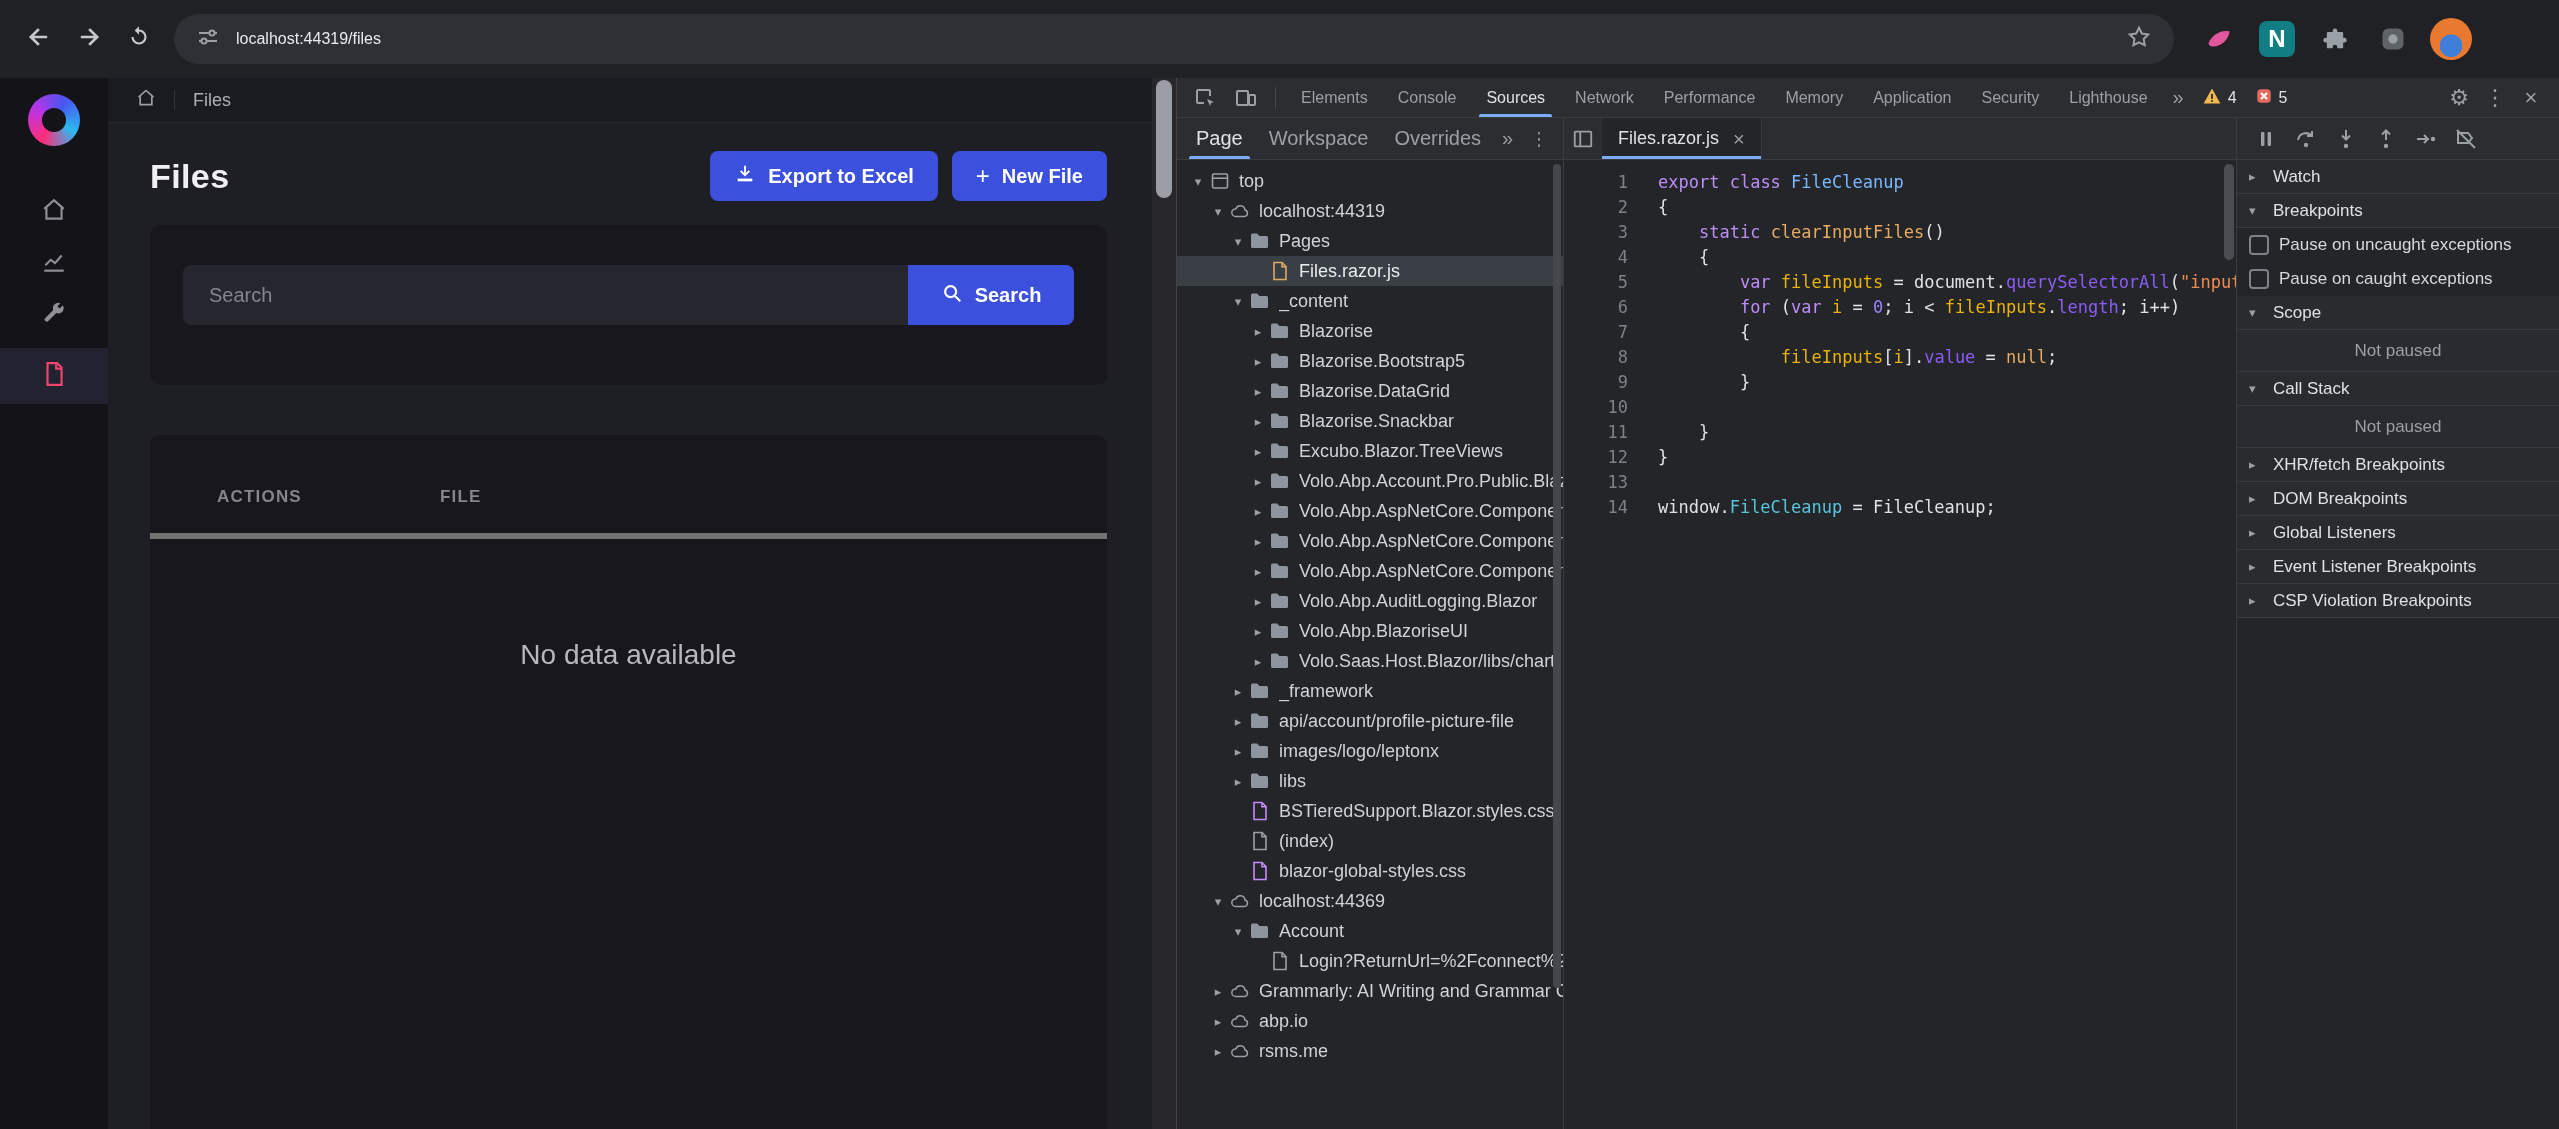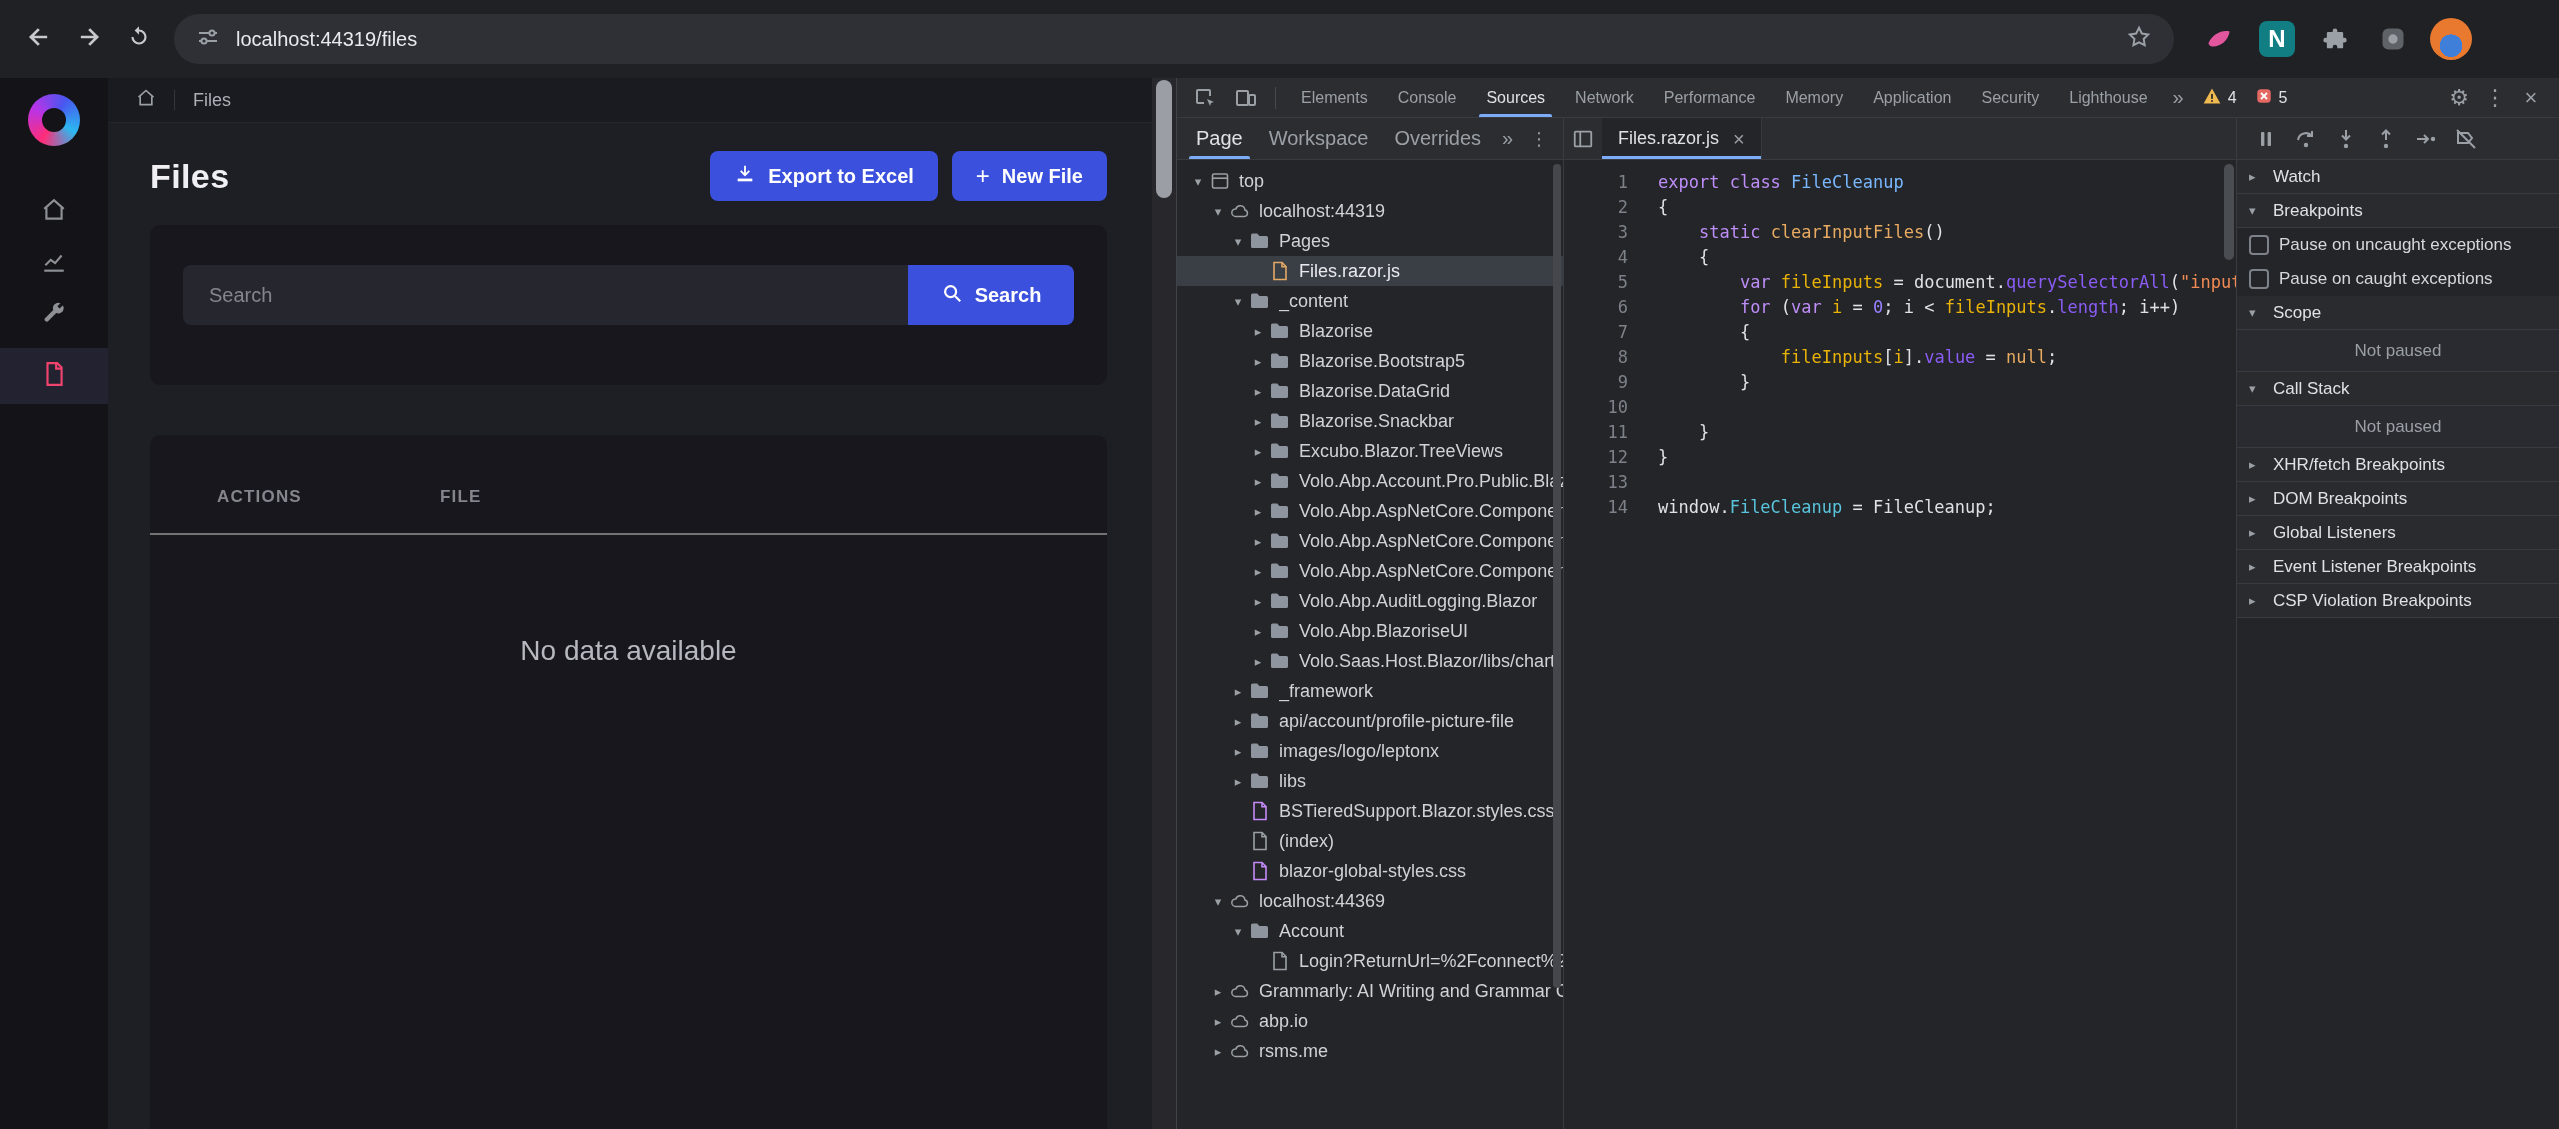--- a/index.html
+++ b/index.html
@@ -4,21 +4,21 @@
 <style>
 *{box-sizing:border-box;margin:0;padding:0}
 html,body{width:2559px;height:1129px;overflow:hidden;background:#111}
 body{font-family:"Liberation Sans",sans-serif}
 .screen{width:2559px;height:1129px;display:flex;flex-direction:column;background:#202124}
 
 
 .chrome{height:78px;flex:0 0 78px;display:flex;align-items:center;padding:0 14px;background:#202124}
 .nav-btn{width:50px;height:50px;border-radius:50%;display:flex;align-items:center;justify-content:center;flex:0 0 auto}
 .omnibox{flex:0 0 2000px;height:50px;margin-left:10px;background:#2e3036;border-radius:25px;display:flex;align-items:center;padding:0 22px;gap:16px;min-width:0}
-.url{color:#e8eaed;font-size:20px;flex:1;white-space:nowrap;overflow:hidden}
+.url{color:#e8eaed;font-size:16px;flex:1;white-space:nowrap;overflow:hidden}
 .ext-bar{display:flex;align-items:center;gap:16px;margin-left:24px}
 .ext{width:42px;height:42px;display:flex;align-items:center;justify-content:center}
 .notion-badge{width:36px;height:36px;border-radius:8px;background:#117e84;color:#fff;font-weight:bold;font-size:24px;display:flex;align-items:center;justify-content:center}
 .profile-dot{width:42px;height:42px;border-radius:50%;background:radial-gradient(circle at 50% 66%,#3f7fd9 0 32%,#e8792e 33%)}
 
 
 .main-row{flex:1;display:flex;min-height:0}
 
 
 .app{width:1152px;flex:0 0 1152px;display:flex;background:#1e1e25;min-width:0}
@@ -37,21 +37,21 @@
 .page-title{font-size:34px;color:#f0f0f4;font-weight:700;letter-spacing:.4px}
 .actions{display:flex;gap:14px}
 .btn{height:50px;border:none;border-radius:8px;background:var(--app-primary,#3b50dc);color:#fff;font-size:20px;font-weight:600;display:flex;align-items:center;gap:12px;padding:0 24px;font-family:inherit;cursor:pointer;white-space:nowrap}
 .plus-glyph{font-size:24px;font-weight:400;line-height:1}
 .search-card{margin-top:24px;background:#17171d;border-radius:10px;padding:40px 33px 60px;flex:0 0 auto}
 .input-group{display:flex;height:60px}
 .search-input{flex:1;background:#26262e;border:none;outline:none;border-radius:8px 0 0 8px;padding:0 26px;font-size:20px;color:#d4d4db;font-family:inherit;min-width:0}
 .search-input::placeholder{color:#84858d}
 .search-btn{width:166px;flex:0 0 166px;border:none;border-radius:0 8px 8px 0;background:var(--app-primary,#3b50dc);color:#fff;font-size:20px;font-weight:600;display:flex;align-items:center;justify-content:center;gap:12px;font-family:inherit;cursor:pointer}
 .table-card{margin-top:50px;background:#17171d;border-radius:10px 10px 0 0;flex:1;display:flex;flex-direction:column;min-height:0}
-.table-head{display:flex;padding:52px 0 26px 67px;border-bottom:2px solid #737373}
+.table-head{display:flex;padding:52px 0 26px 67px;border-bottom:6px solid #737373}
 .th{font-size:17px;letter-spacing:1.2px;color:#84858d;font-weight:700}
 .th-actions{width:223px;flex:0 0 223px}
 .empty{padding-top:100px;text-align:center;font-size:28px;color:#b7b8bf}
 .user-panel{width:108px;flex:0 0 108px;background:#111116;display:flex;flex-direction:column;align-items:center;padding-top:18px;gap:12px}
 .avatar{width:72px;height:72px;border-radius:50%;background:#9ba1a9;display:flex;align-items:center;justify-content:center;overflow:hidden}
 .username{color:#e3e4e9;font-size:19px}
 
 
 .page-scrollbar{width:24px;flex:0 0 24px;background:#27272c;position:relative}
 .page-scrollbar .thumb{position:absolute;top:2px;left:4px;width:16px;height:118px;background:#9b9ea5;border-radius:8px}

